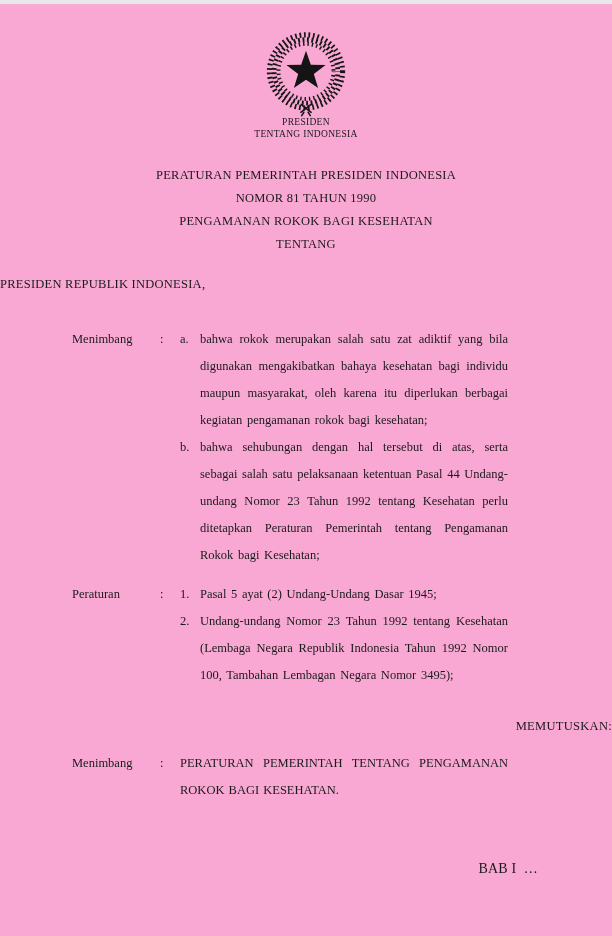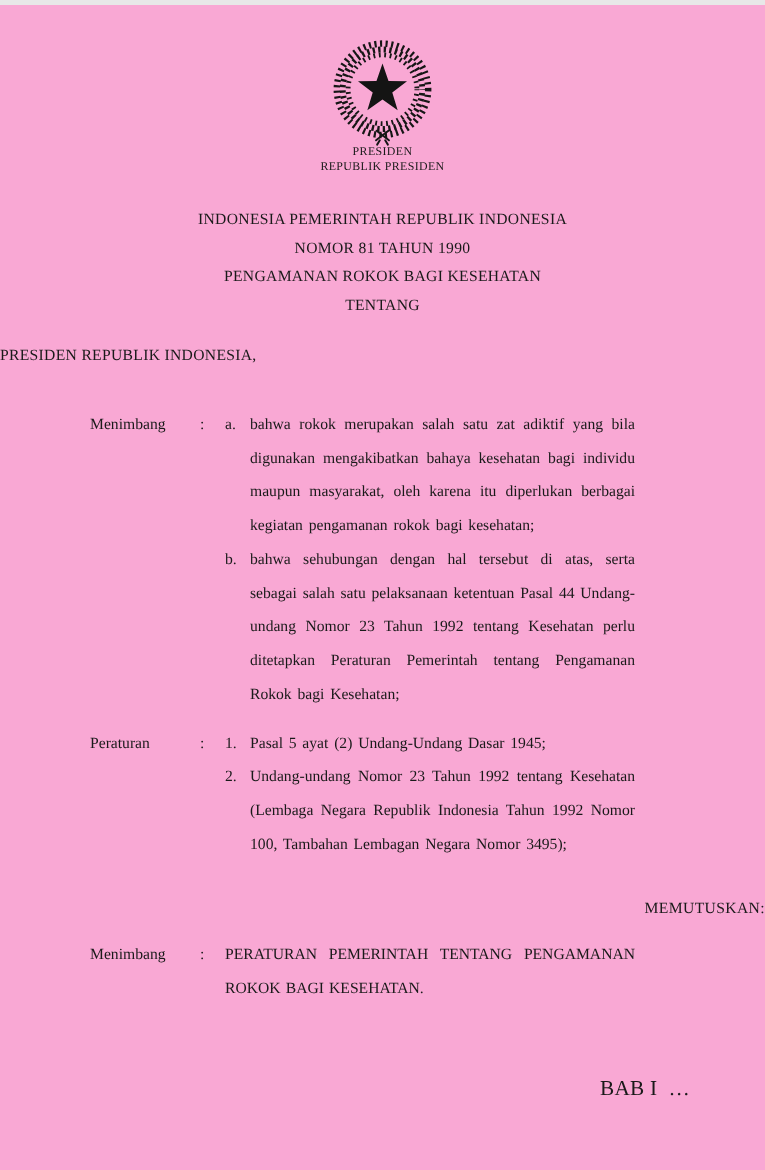--- a/index.html
+++ b/index.html
@@ -18,21 +18,21 @@
   .clause-colon{width:20px;flex:none;}
   .clause-body{flex:1;min-width:0;}
   .item{display:flex;}
   .marker{width:20px;flex:none;}
   .itext{flex:1;text-align:justify;word-spacing:1.5px;min-width:0;}
   .menimbang{margin-top:34px;}
   .mengingat{margin-top:12px;}
   .memutuskan{margin:30px 0 0;text-align:right;font-size:12.5px;letter-spacing:.3px;line-height:15px;}
   .menetapkan{margin-top:16px;}
   .menetapkan .clause-body{text-align:justify;word-spacing:1px;}
-  .footer-note{position:absolute;right:60px;top:857px;font-size:17px;white-space:pre;letter-spacing:.2px;}
+  .footer-note{position:absolute;right:74px;top:857px;font-size:14px;white-space:pre;letter-spacing:.2px;}
 </style>
 </head>
 <body>
 
 <div class="page">
 
   <header class="letterhead">
     <svg class="seal" viewBox="0 0 100 100" aria-hidden="true">
       <g stroke="#161616" fill="none">
         <circle cx="50" cy="47" r="42.5" stroke-width="6" stroke-dasharray="2 3.2"></circle>
@@ -41,25 +41,25 @@
       </g>
       <polygon fill="#141414" points="50,23 55.6,39.2 72.8,39.6 59.1,50 64.1,66.4 50,56.6 35.9,66.4 40.9,50 27.2,39.6 44.4,39.2"></polygon>
       <g stroke="#161616" stroke-width="1.8" fill="none" stroke-linecap="round">
         <path d="M44.5 85.5 L56 94.5"></path>
         <path d="M55.5 85.5 L44 94.5"></path>
         <path d="M47.5 94.5 l-2.5 4"></path>
         <path d="M52.5 94.5 l2.5 4"></path>
       </g>
     </svg>
     <div class="lh-line">PRESIDEN</div>
-    <div class="lh-line">REPUBLIK PRESIDEN</div>
+    <div class="lh-line">TENTANG INDONESIA</div>
   </header>
 
   <section class="title-block">
-    <div>INDONESIA PEMERINTAH REPUBLIK INDONESIA</div>
+    <div>PERATURAN PEMERINTAH PRESIDEN INDONESIA</div>
     <div>NOMOR 81 TAHUN 1990</div>
     <div>PENGAMANAN ROKOK BAGI KESEHATAN</div>
     <div>TENTANG</div>
   </section>
 
   <p class="salutation">PRESIDEN REPUBLIK INDONESIA,</p>
 
   <section class="clause menimbang">
     <div class="clause-label">Menimbang</div>
     <div class="clause-colon">:</div>

